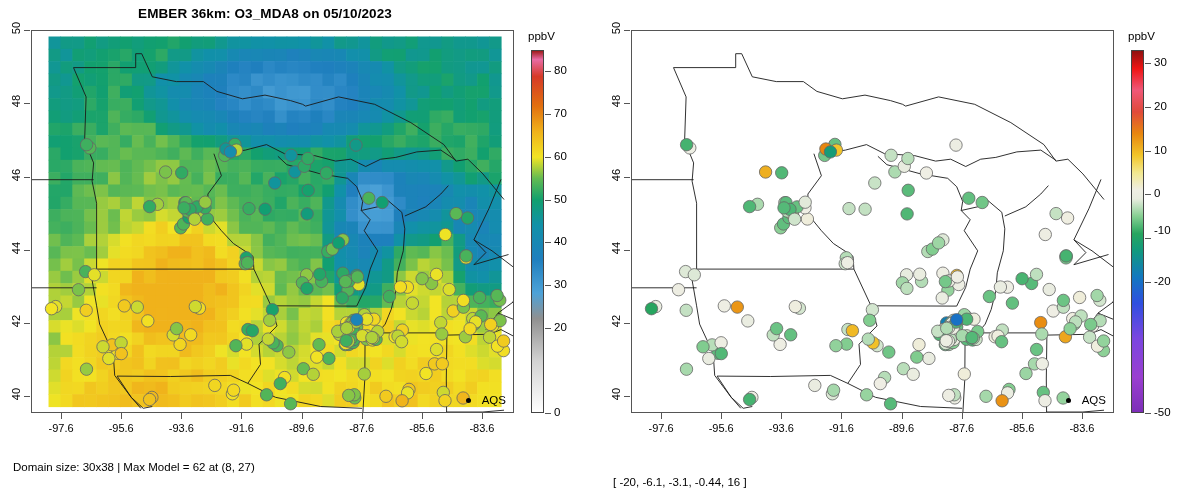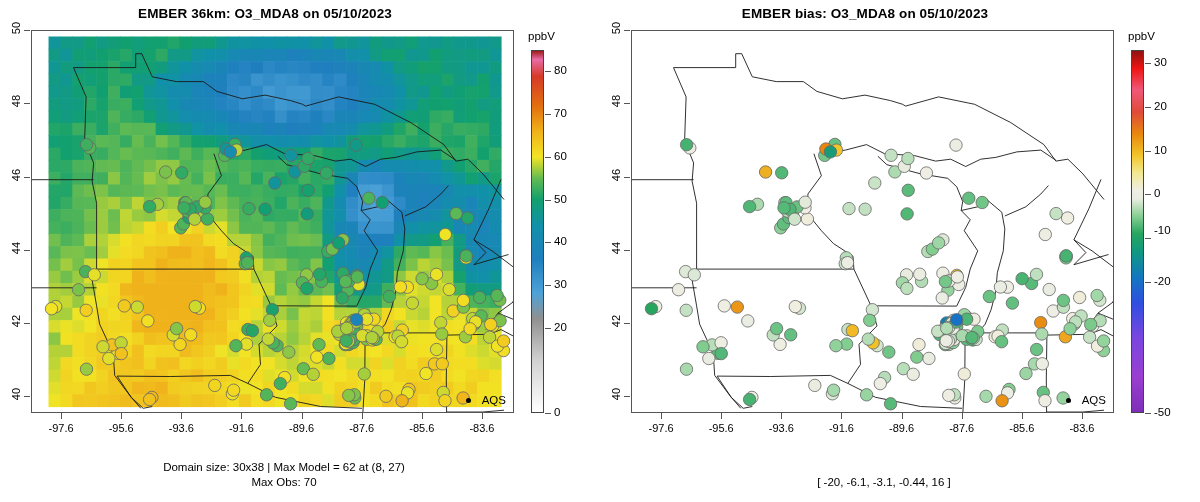--- a/index.html
+++ b/index.html
@@ -22,21 +22,21 @@
   .yticklab{position:absolute;font-size:11px;text-align:center;width:26px;
             transform:rotate(-90deg);}
   .tickmark{position:absolute;background:#555;}
 
   
   .cbar{position:absolute;width:13px;border:1px solid #444;box-sizing:border-box;}
   .cbarlab{position:absolute;font-size:11.5px;}
   .cbartick{position:absolute;width:6px;height:1px;background:#555;}
   .cbartlab{position:absolute;font-size:11.5px;}
 
-  .caption{position:absolute;left:4px;width:560px;text-align:center;font-size:11.5px;
+  .caption{position:absolute;left:13px;width:560px;text-align:left;font-size:11.5px;
            line-height:15px;}
 
   .aqslegend{position:absolute;font-size:11.5px;}
   .aqsdot{position:absolute;width:5px;height:5px;border-radius:50%;background:#000;}
 
   svg{display:block;}
 </style>
 </head>
 <body>
 
@@ -1480,26 +1480,24 @@
       <div class="cbartlab" style="left: 554px; top: 192.5px;">50</div>
       <div class="cbartick" style="left: 545px; top: 156.8px;"></div>
       <div class="cbartlab" style="left: 554px; top: 149.8px;">60</div>
       <div class="cbartick" style="left: 545px; top: 114.1px;"></div>
       <div class="cbartlab" style="left: 554px; top: 107.1px;">70</div>
       <div class="cbartick" style="left: 545px; top: 71.4px;"></div>
       <div class="cbartlab" style="left: 554px; top: 64.4px;">80</div>
     </div>
 
   <div class="caption" style="top:460px;">Domain size: 30x38 | Max Model = 62 at (8, 27)</div>
-  <div class="caption" style="top:475px;">Max Obs: 70</div>
 </div>
 
 <div class="panel" id="panel-right">
 
-  <div class="ptitle">EMBER bias: O3_MDA8 on 05/10/2023</div>
 
   <div class="plotbox">
     <div class="mapclip">
       <svg width="481" height="381" viewBox="0 0 481 381">
         <defs>
             <clipPath id="clipR">
               <rect x="0" y="0" width="481" height="381"></rect>
             </clipPath>
           </defs>
         <rect x="0" y="0" width="481" height="381" fill="#ffffff"></rect>

